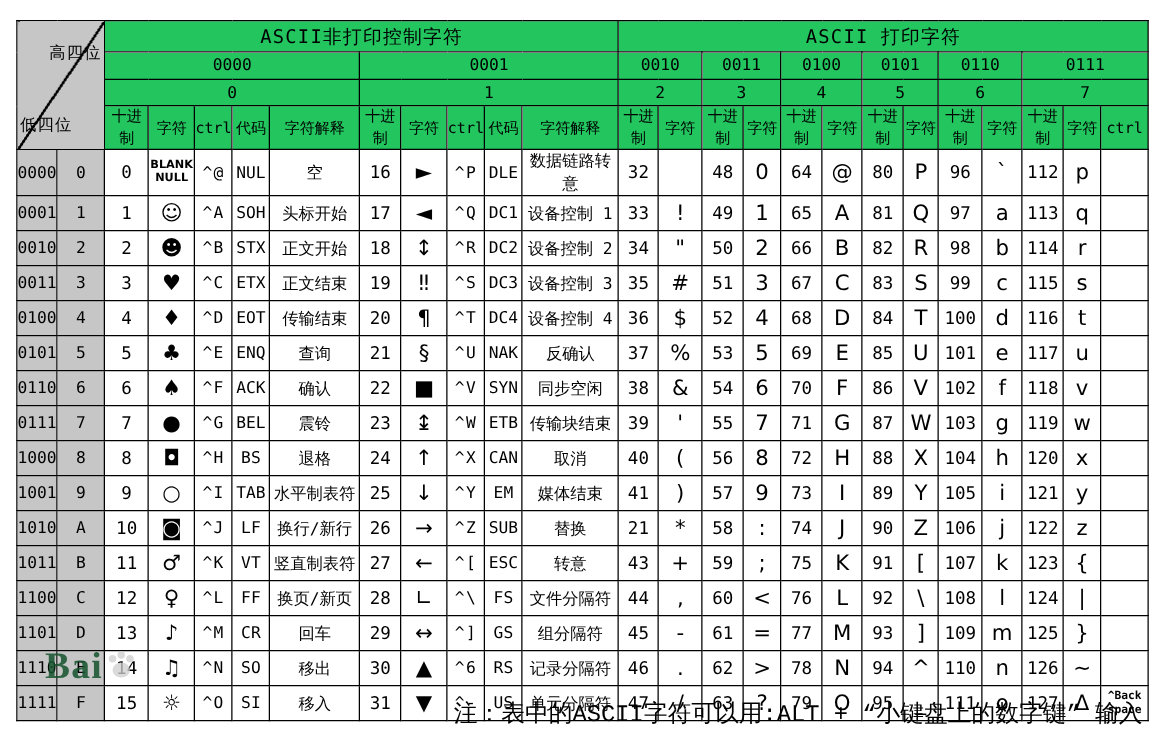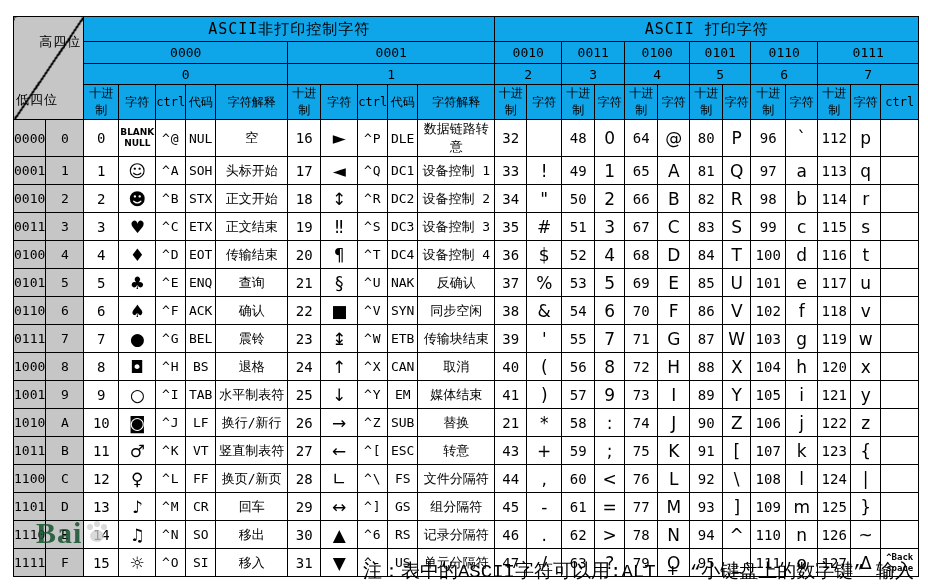--- a/index.html
+++ b/index.html
@@ -10,21 +10,21 @@
     color:#000;
   }
   table{
     border-collapse:collapse;table-layout:fixed;
     position:absolute;left:13px;top:16px;
   }
   th,td{
     border:1px solid #000;text-align:center;vertical-align:middle;
     padding:0;overflow:hidden;font-weight:normal;
   }
-  thead th{background:#0ea5e9;}
+  thead th{background:#22c55e;}
   thead tr.title-row th{height:24px;font-size:15px;letter-spacing:1px;}
   thead tr.bits-row th{height:21px;font-size:13px;}
   thead tr.digit-row th{height:20px;font-size:13px;}
   thead tr.sub-row th{height:21px;font-size:12px;}
   thead th.h-dec{font-size:10px;letter-spacing:0;margin-left:44px;}
   thead th.h-chr,thead th.h-code,thead th.h-desc{font-size:13px;}
   thead th.h-ctl{font-size:12px;}
   tbody tr{height:28px;}
   td.bin,td.hex{background:#c6c6c6;font-size:13px;}
   td.dec{font-size:14px;}

